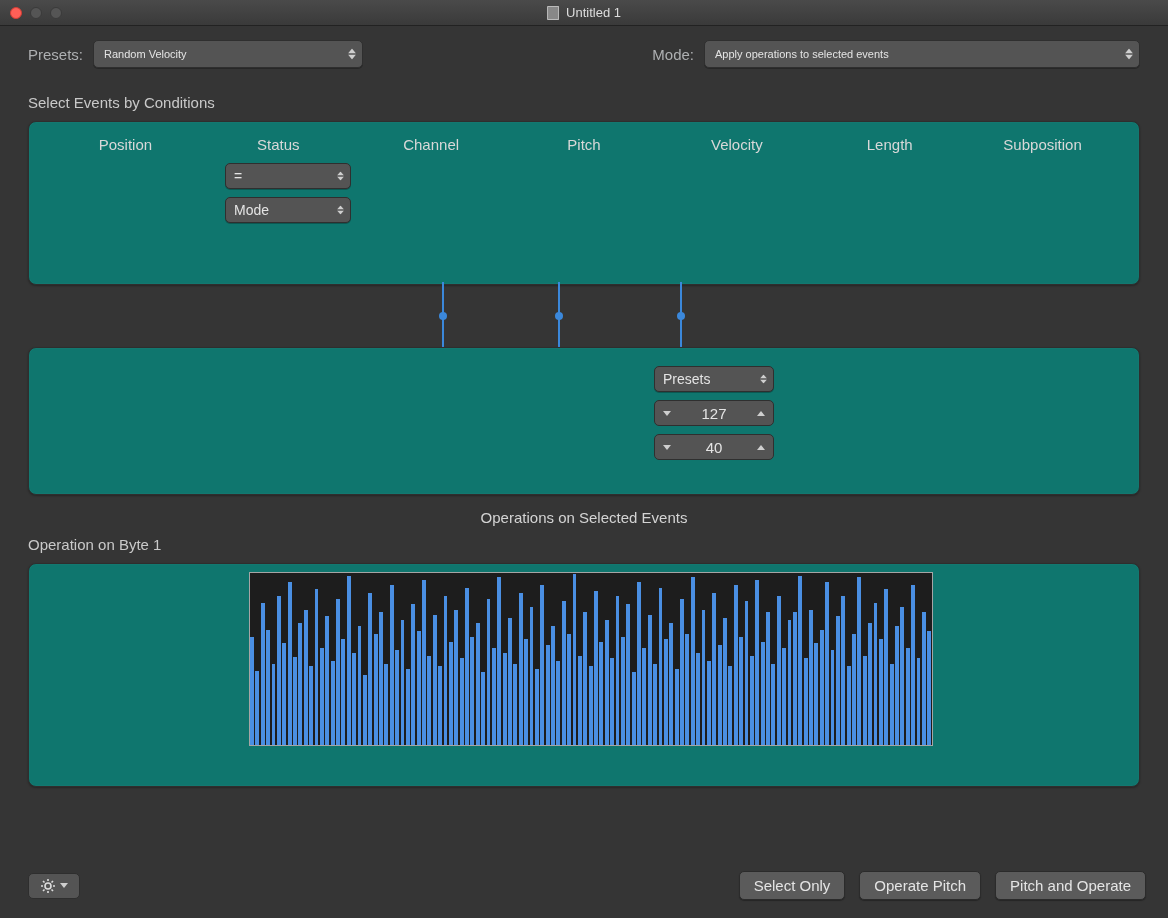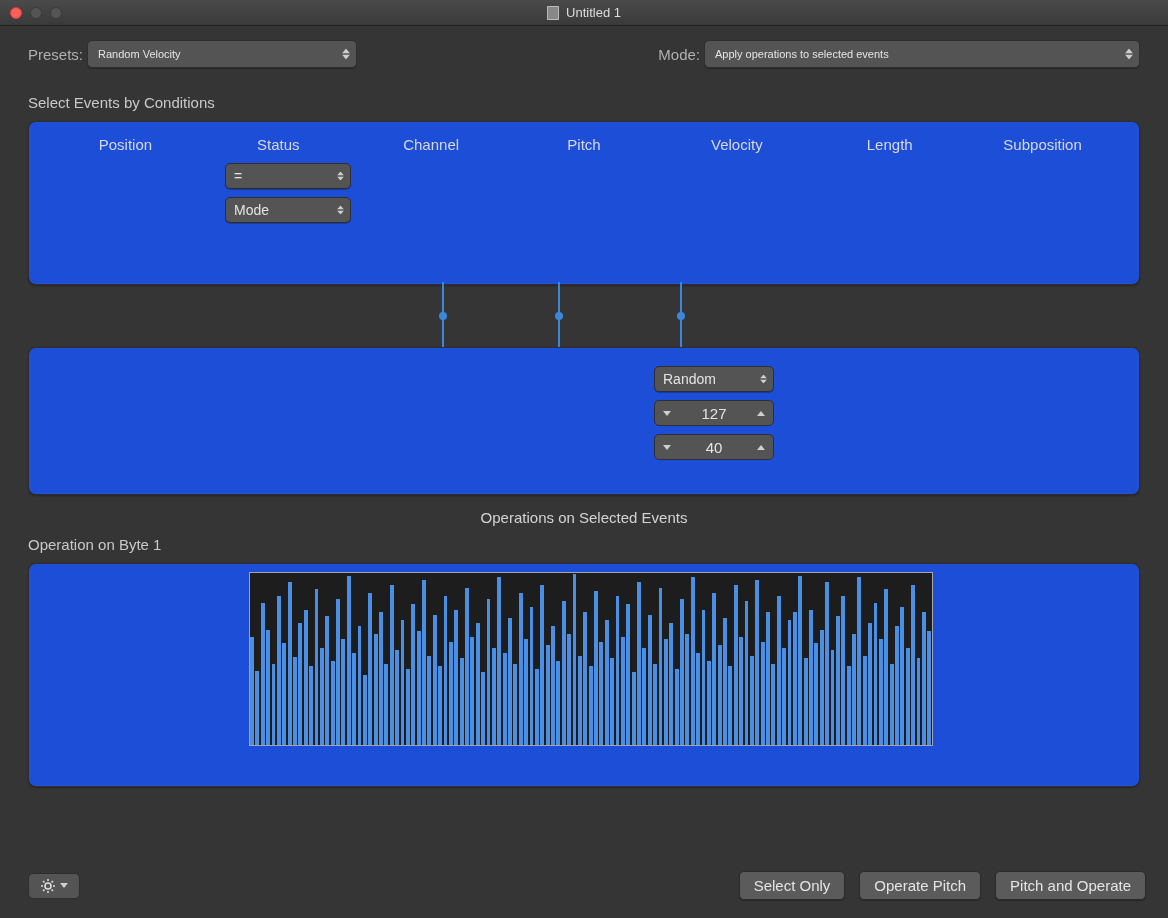--- a/index.html
+++ b/index.html
@@ -26,21 +26,21 @@
 .titletext {
   position: absolute; left: 50%; transform: translateX(-50%);
   color: #ddd; font-size: 13px; display: flex; align-items: center; gap: 7px;
 }
 .docicon {
   width: 12px; height: 14px; background: #888; border-radius: 1px;
   box-shadow: inset 0 0 0 1px #bbb;
 }
 .content { padding: 14px 28px 18px 28px; }
 .toprow {
-  display: flex; align-items: center; gap: 4px; margin-bottom: 26px;
+  display: flex; align-items: center; gap: 10px; margin-bottom: 26px;
 }
 .label { color: #aeb0b2; font-size: 15px; }
 .spacer { flex: 1; }
 .dropdown {
   background: #545454;
   border: 1px solid #2f2f2f;
   border-radius: 5px;
   color: #e4e4e4;
   padding: 4px 24px 4px 10px;
   position: relative;
@@ -49,21 +49,21 @@
   display: flex; align-items: center;
   box-shadow: 0 1px 0 rgba(0,0,0,.25);
 }
 .dropdown.small { font-size: 14px; height: 26px; padding: 2px 22px 2px 8px; }
 .dd-arrows {
   position: absolute; right: 6px; top: 50%; transform: translateY(-50%);
   display: flex; flex-direction: column; gap: 1px;
 }
 .dd-arrows svg { display: block; }
 .panel {
-  background: #1d4ed8;
+  background: #0f766e;
   border: 1px solid #2e2e2e;
   border-radius: 8px;
   box-shadow: inset 0 0 0 1px rgba(255,255,255,.02), 0 1px 2px rgba(0,0,0,.3);
 }
 .section-title { color: #c9c9c9; font-size: 15px; margin-bottom: 10px; }
 .cond-panel {
   height: 164px;
   padding-top: 14px;
 }
 .cols {
@@ -247,21 +247,21 @@
     <div class="vdot" style="left:415px"></div>
     <div class="vline" style="left:530px"></div>
     <div class="vdot" style="left:531px"></div>
     <div class="vline" style="left:652px"></div>
     <div class="vdot" style="left:653px"></div>
   </div>
 
   <div class="panel ops-panel">
     <div class="velocity-ops">
       <div class="dropdown small" style="width:120px">
-        <span>Random</span>
+        <span>Presets</span>
         <span class="dd-arrows">
           <svg width="7" height="4">
               <polygon points="3.5,0 7,4 0,4" fill="#cfcfcf"></polygon>
             </svg>
           <svg width="7" height="4">
               <polygon points="0,0 7,0 3.5,4" fill="#cfcfcf"></polygon>
             </svg>
         </span>
       </div>
       <div class="spinner">

